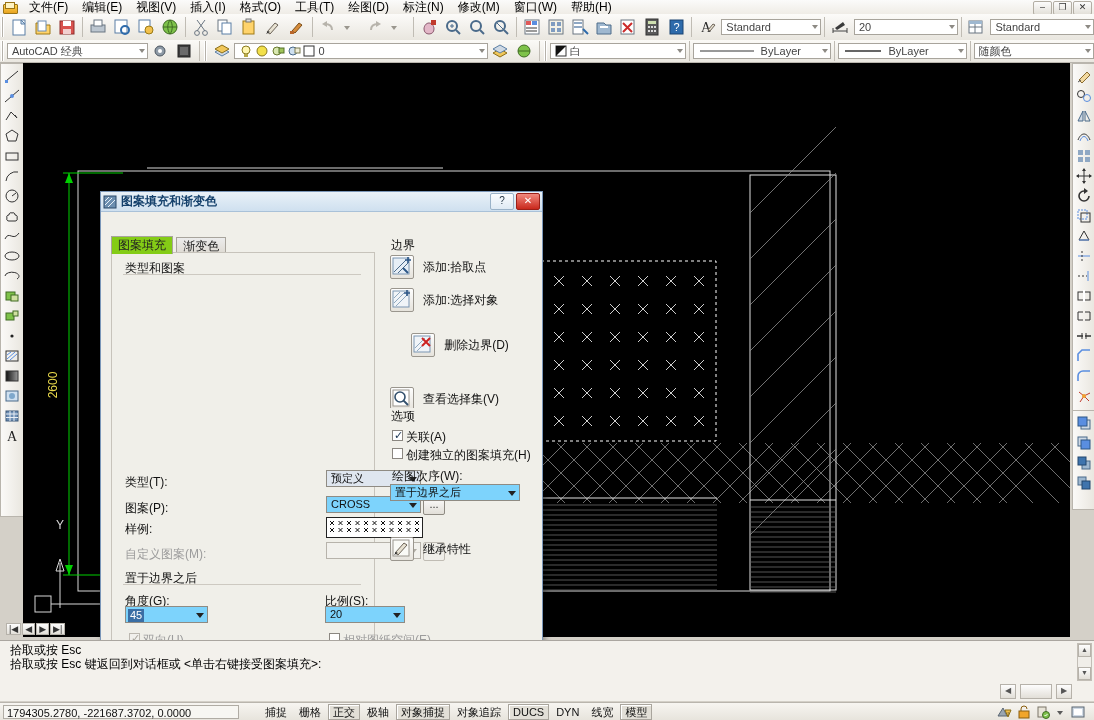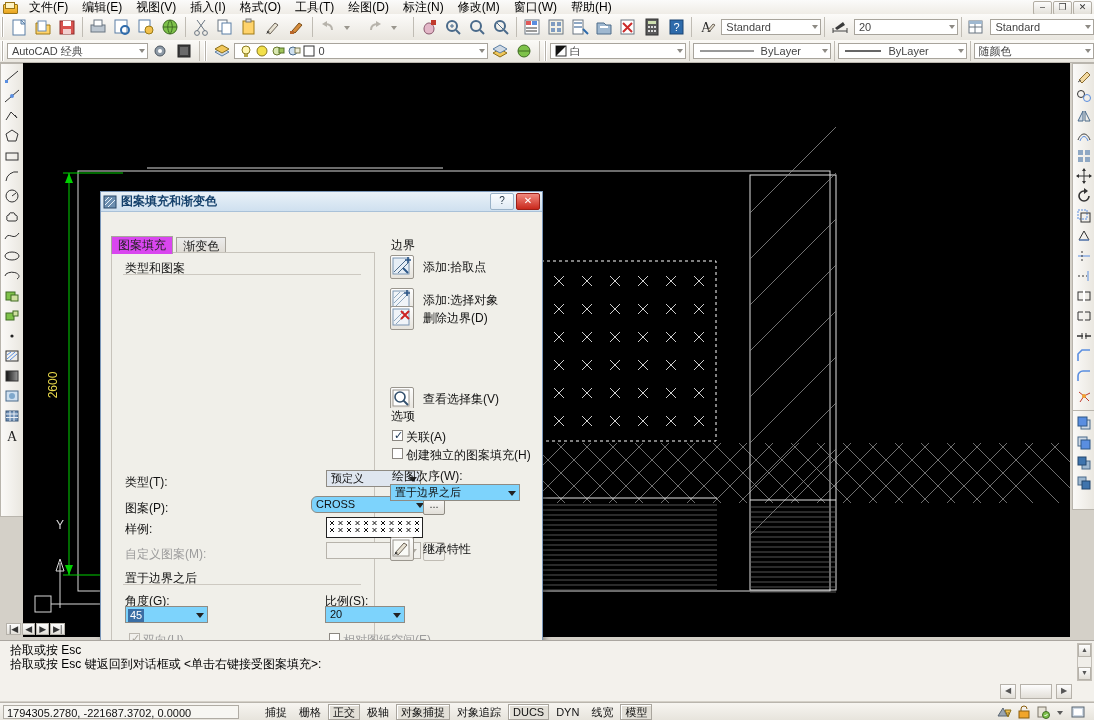--- a/index.html
+++ b/index.html
@@ -83,21 +83,21 @@
   .tbtn{width:22px;height:15px;border:1px solid #9ab2c8;border-radius:2px;margin-left:2px;
     font-size:10px;line-height:13px;text-align:center;color:#234;background:linear-gradient(#fbfdff,#dfeaf4);}
   .tbtn.close{background:linear-gradient(#f2897e,#c9281c);border-color:#9c2018;color:#fff;font-weight:bold;}
   #dlgbody{position:relative;width:441px;height:466px;}
 
   
   #tabs{position:absolute;left:10px;top:24px;width:280px;height:17px;}
   .tab{display:inline-block;height:16px;padding:0 6px;font-size:12px;line-height:16px;
     border:1px solid #a8a49c;border-bottom:none;background:linear-gradient(#ececec,#dedad2);
     color:#222;position:relative;top:1px;}
-  .tab.active{background:#d946ef;top:0;height:17px;line-height:17px;z-index:2;}
+  .tab.active{background:#84cc16;top:0;height:17px;line-height:17px;z-index:2;}
 
   .grouplabel{position:absolute;font-size:12px;color:#111;background:#f0efe9;padding:0 2px;}
   .grouprule{position:absolute;height:1px;background:#cdc9c1;}
   .lbl{position:absolute;font-size:12px;color:#111;white-space:nowrap;}
   .lbl.dis{color:#9c9c9c;}
   .dcombo{position:absolute;height:17px;border:1px solid #8f8b83;background:#7dd3fc;box-sizing:border-box;
     font-size:11px;color:#111;line-height:15px;padding-left:4px;}
   .dcombo .ar{position:absolute;right:3px;top:6px;width:0;height:0;
     border-left:4px solid transparent;border-right:4px solid transparent;border-top:5px solid #222;}
   .dcombo.dis{background:#f2f1ed;color:#a6a6a6;border-color:#b7b3ab;}
@@ -886,21 +886,21 @@
       <div class="grouplabel" style="left:22px;top:48px;">类型和图案</div>
       <div class="grouprule" style="left:22px;top:62px;width:238px;"></div>
 
       <div class="lbl" style="left:24px;top:262px;">类型(T):</div>
       <div class="dcombo sel" style="left:225px;top:258px;width:95px;">
         <span>预定义</span>
         <span class="ar"></span>
       </div>
 
       <div class="lbl" style="left:24px;top:288px;">图案(P):</div>
-      <div class="dcombo" style="left:210px;top:284px;width:117px;border-radius:6px;">
+      <div class="dcombo" style="left:225px;top:284px;width:95px;">
         <span>CROSS</span>
         <span class="ar"></span>
       </div>
       <div class="dotbtn" style="left:322px;top:284px;">...</div>
 
       <div class="lbl" style="left:24px;top:309px;">样例:</div>
       <div class="swatch" style="left:225px;top:305px;width:95px;height:19px;">
         <svg width="93" height="17">
             <rect width="93" height="17" fill="#ffffff"></rect>
           <g stroke="#111" stroke-width="1">
@@ -1010,21 +1010,21 @@
       <div class="brow" style="left:289px;top:76px;width:150px;">
         <span class="bico">
           <svg width="20" height="20">
               <rect x="2" y="2" width="16" height="16" fill="#f0f4f8" stroke="#7a95b2"></rect>
               <path d="M3 14l10-10M5 17l12-12M3 9l6-6" stroke="#8fa8bf"></path>
               <path d="M13 4h6M16 1v6" stroke="#2c5686" stroke-width="1.6"></path>
             </svg></span>
         <span class="btxt">添加:选择对象</span>
       </div>
 
-      <div class="brow" style="left:289px;top:94px;width:140px;">
+      <div class="brow" style="left:289px;top:121px;width:140px;justify-content:center;">
         <span class="bico">
           <svg width="20" height="20">
               <rect x="2" y="2" width="16" height="16" fill="#f0f4f8" stroke="#7a95b2"></rect>
               <path d="M3 14l10-10M5 17l12-12" stroke="#8fa8bf"></path>
               <path d="M10 4l8 8M18 4l-8 8" stroke="#cc2222" stroke-width="2"></path>
             </svg></span>
         <span class="btxt">删除边界(D)</span>
       </div>
 
 

